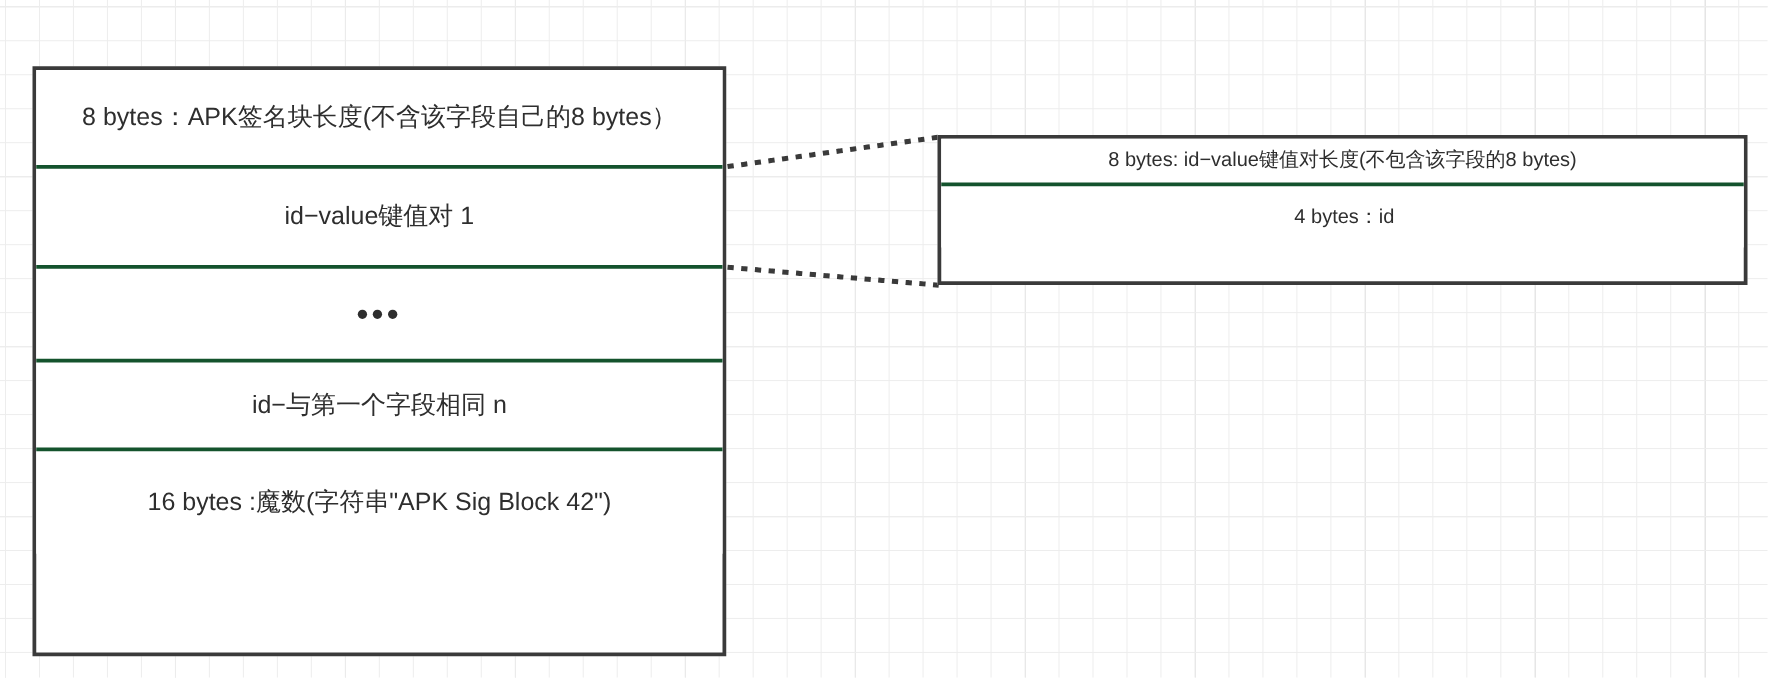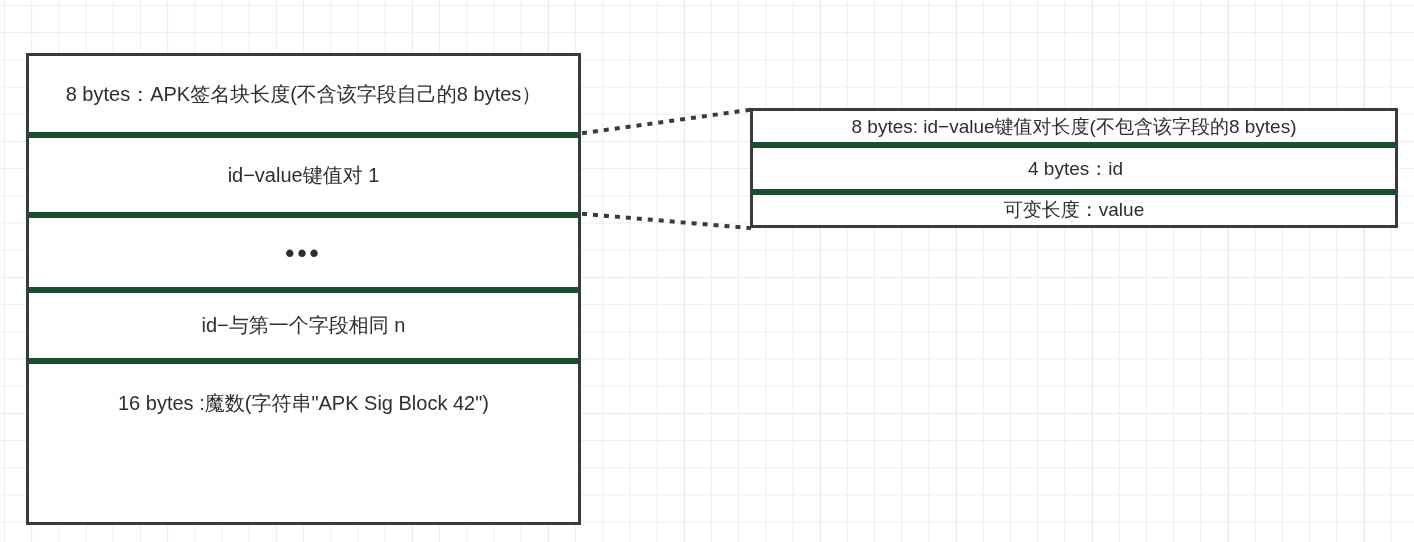--- a/index.html
+++ b/index.html
@@ -61,21 +61,21 @@
     box-sizing: border-box;
     display: flex;
     align-items: center;
     justify-content: center;
     text-align: center;
     padding: 2px 10px;
     line-height: 1.35;
     background: #ffffff;
   }
   .block-row + .block-row {
-    border-top: 6px solid #14532d;
+    border-top: 3px solid #14532d;
   }
 
   
   #apk-signing-block-table {
     left: 26px;
     top: 53px;
     width: 555px;
     height: 472px;
   }
   #apk-signing-block-table .block-row { font-size: 20px; }
@@ -94,21 +94,21 @@
     color: #2e2e2e;
   }
 
   
   #id-value-pair-table {
     left: 750px;
     top: 108px;
     width: 648px;
     height: 120px;
   }
-  #id-value-pair-table .block-row { font-size: 19px; }
+  #id-value-pair-table .block-row { font-size: 16px; }
   #id-value-pair-table .r0 { height: 35px; }
   #id-value-pair-table .r1 { height: 52px; padding-left: 13px; }
   #id-value-pair-table .r2 { height: 39px; }
 </style>
 </head>
 <body>
 
 <div id="grid-background"></div>
 
 <svg id="connector-layer" width="1414" height="542" viewBox="0 0 1414 542" xmlns="http://www.w3.org/2000/svg">
@@ -143,16 +143,13 @@
 <div class="block-table" id="id-value-pair-table">
 
   <div class="block-row r0">
     <span>8 bytes: id−value键值对长度(不包含该字段的8 bytes)</span>
   </div>
 
   <div class="block-row r1">
     <span>4 bytes：id</span>
   </div>
 
-  <div class="block-row r2">
-    <span>可变长度：value</span>
-  </div>
 </div>
 
 </body></html>

